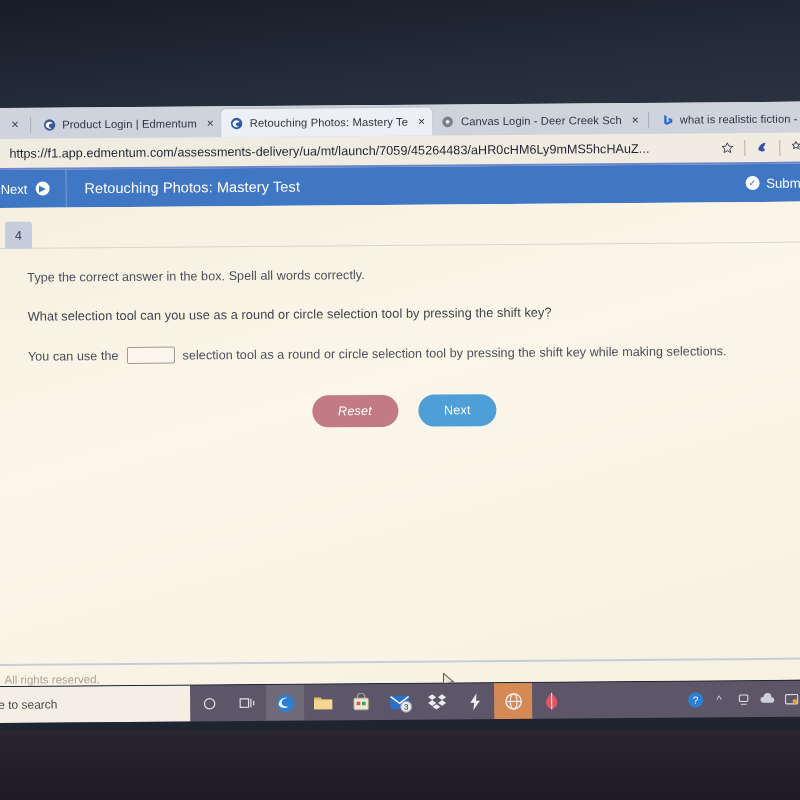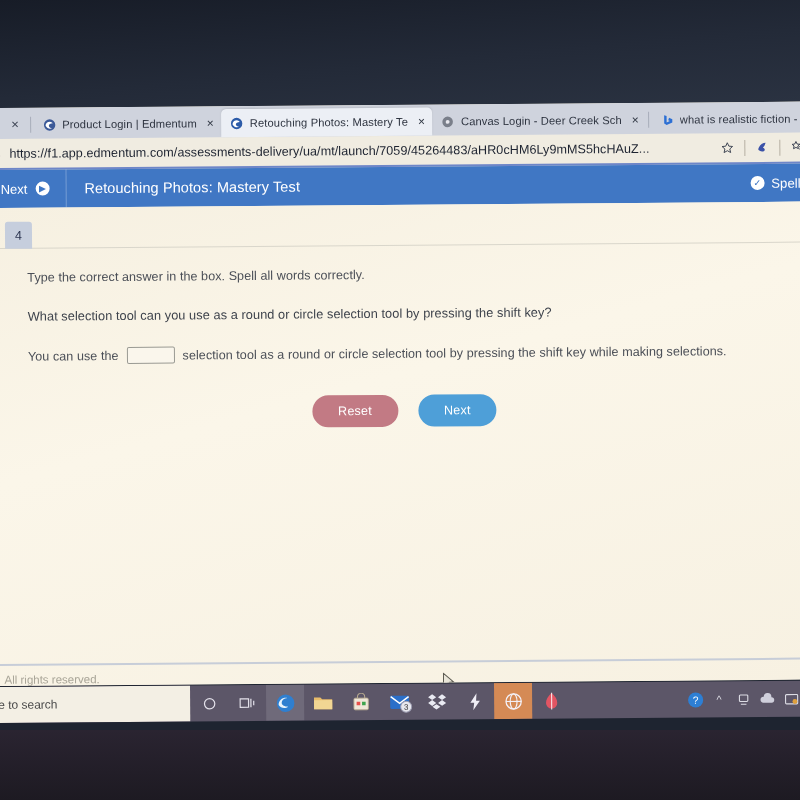--- a/index.html
+++ b/index.html
@@ -215,21 +215,21 @@
   .btn {
     border: none;
     border-radius: 18px;
     padding: 9px 26px;
     font-size: 12.6px;
     font-family: "Liberation Sans", sans-serif;
     color: #ffffff;
     cursor: pointer;
     letter-spacing: .2px;
   }
-  .btn-reset { background: #c27a84; }
+  .btn-reset { background: #c27a84; font-style: italic; }
   .btn-next  { background: #4e9fd8; }
 
   
   .pagefoot {
     position: absolute;
     left: 0; bottom: 0; width: 100%;
     border-top: 2px solid #c7cdd8;
     padding: 8px 0 0 14px;
     font-size: 11.5px;
     color: #a9a598;
@@ -381,21 +381,21 @@
     </div>
 
     <div class="apphdr">
       <div class="hdr-next">
         <span>Next</span>
         <span class="circ-arrow">▶</span>
       </div>
       <div class="hdr-title">Retouching Photos: Mastery Test</div>
       <div class="hdr-submit">
         <span class="check-circ">✓</span>
-        <span>Spell</span>
+        <span>Subm</span>
       </div>
     </div>
 
     <div class="pagebody">
 
       <div class="qnum-row">
         <span class="qnum">4</span>
       </div>
 
       <div class="qcontent">

